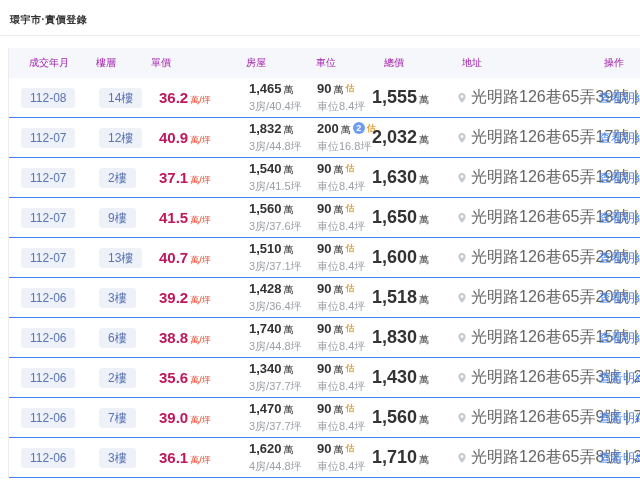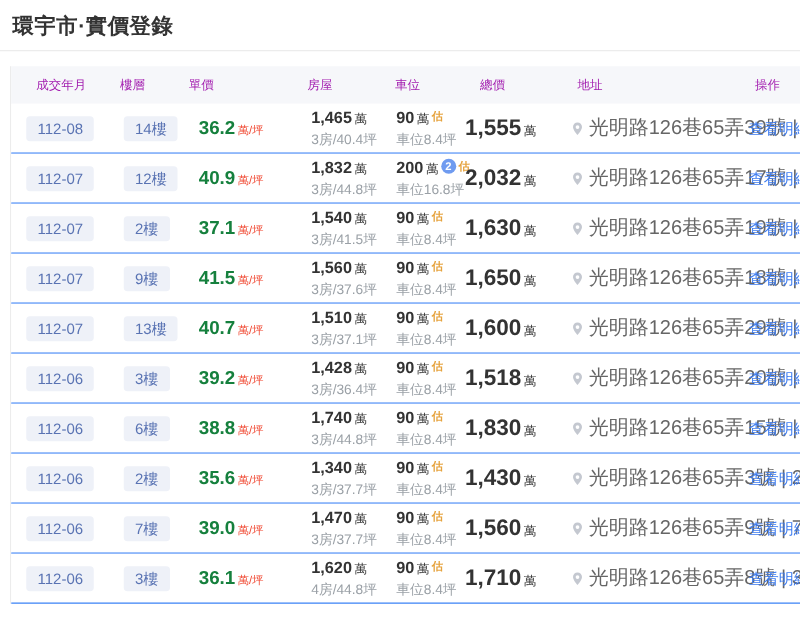--- a/index.html
+++ b/index.html
@@ -1,32 +1,32 @@
 <!DOCTYPE html>
 <html><head>
 <meta charset="utf-8">
 <style>
   * { margin:0; padding:0; box-sizing:border-box; }
   html,body { width:640px; height:496px; overflow:hidden; background:#fff;
     font-family:"Liberation Sans","DejaVu Sans",sans-serif; }
   .page-header { padding:9px 0 8px 10px; border-bottom:1px solid #ececec; }
-  .page-title { font-size:17px; font-weight:bold; color:#333; letter-spacing:.5px; }
+  .page-title { font-size:10px; font-weight:bold; color:#333; letter-spacing:.5px; }
   .panel { margin-left:8px; border-left:1px solid #ececec; margin-top:12px; }
   .grid-row { display:grid; grid-template-columns:80px 62px 95px 70px 56px 82px 137px 50px;
     align-items:center; }
   .thead { background:#f6f7fa; height:30px; font-size:10px; color:#a21caf; }
   .thead .c1{ padding-left:20px } .thead .c2{ padding-left:7px }
   .thead .c6{ padding-left:12px } .thead .c7{ padding-left:8px } .thead .c8{ padding-left:13px }
   .trow { height:40px; border-bottom:1px solid #3b82f6; background:#fff; }
   .trow .c1{ padding-left:12px } .trow .c2{ padding-left:10px } .trow .c3{ padding-left:8px }
   .trow .c4{ padding-left:3px } .trow .c5{ padding-left:1px }
   .trow .c7{ padding-left:2px } .trow .c8{ padding-left:8px }
   .tag { display:inline-block; background:#eef1f8; color:#5973b3; font-size:12px;
     line-height:20px; padding:0 9px; border-radius:3px; white-space:nowrap; }
-  .unit-num { color:#15803d; font-size:15px; font-weight:bold; }
+  .unit-num { color:#be185d; font-size:15px; font-weight:bold; }
   .unit-suffix { color:#f0452e; font-size:9px; margin-left:2px; }
   .val-main { font-size:13px; font-weight:bold; color:#333; white-space:nowrap; }
   .wan { font-size:10px; font-weight:normal; color:#333; margin-left:2px; }
   .sub { font-size:11px; color:#9aa0a6; margin-top:2px; white-space:nowrap; }
   .count-badge { display:inline-block; width:12px; height:12px; border-radius:50%;
     background:#6f9bf0; color:#fff; font-size:9px; line-height:12px; text-align:center;
     vertical-align:2px; margin-left:2px; }
   .est-badge { font-size:9px; color:#e6a33e; margin-left:2px; vertical-align:2px; }
   .total-num { font-size:18px; font-weight:bold; color:#333; white-space:nowrap; }
   .addr { display:flex; align-items:center; gap:3px; font-size:16px; color:#666; white-space:nowrap; }

